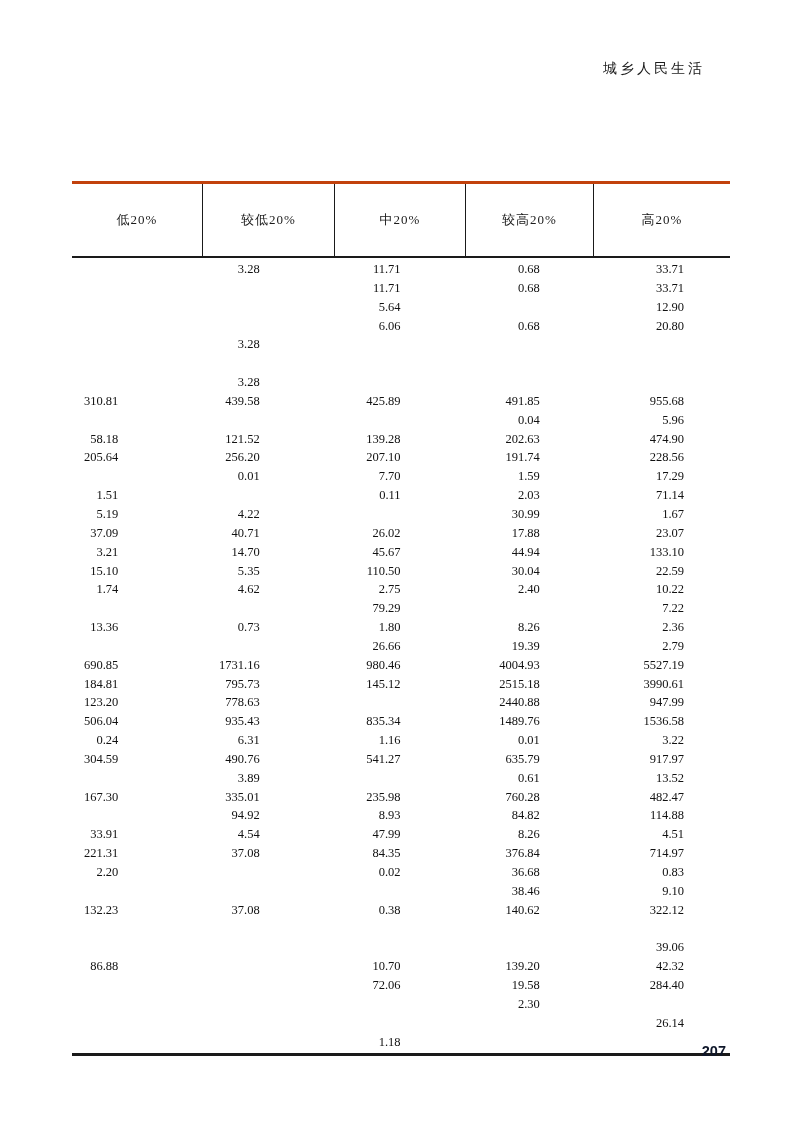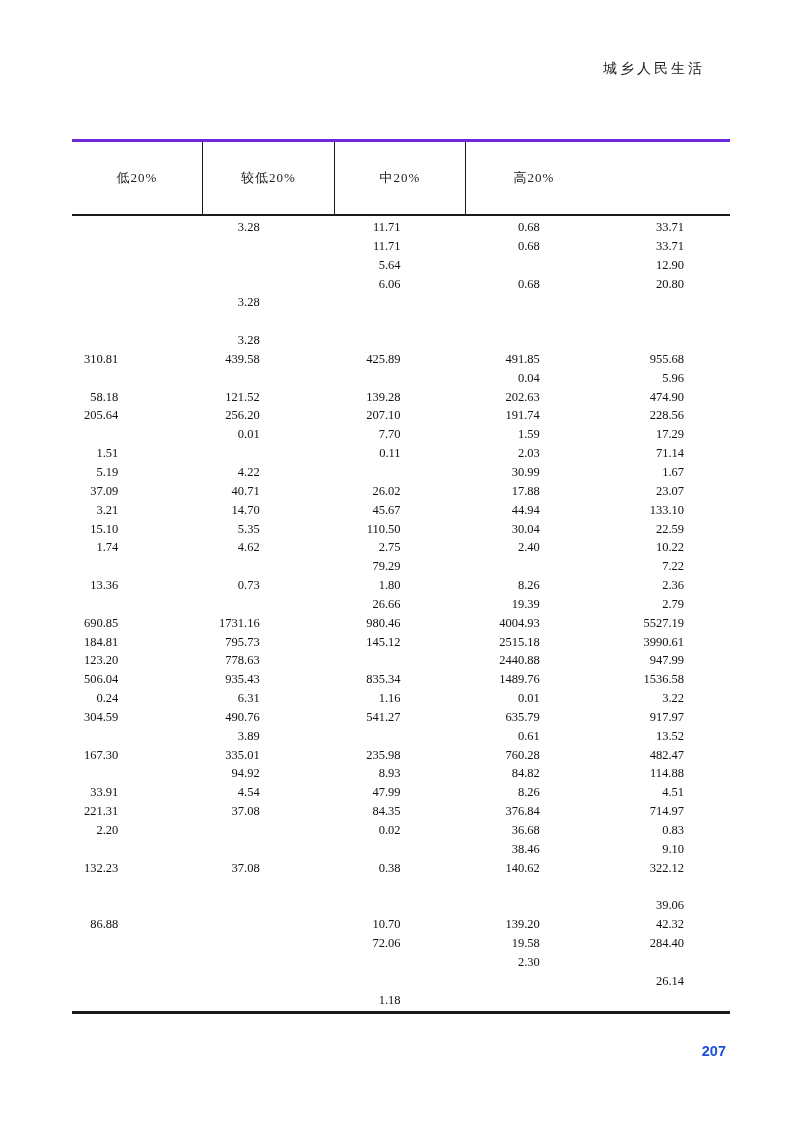--- a/index.html
+++ b/index.html
@@ -19,24 +19,25 @@
     color:#1a1a1a;
     white-space:nowrap;
   }
   .stat-table{
     position:absolute;
     left:72px;top:139px;
     width:658px;
   }
   .thead{
     display:flex;
-    border-top:3px solid #6d28d9;
+    border-top:3px solid #c2410c;
     border-bottom:2px solid #1a1a1a;
     height:77px;
     box-sizing:border-box;
+    margin-top:42px;
   }
   .th{
     display:flex;
     align-items:center;
     justify-content:center;
     font-size:13px;
     letter-spacing:1px;
     color:#1a1a1a;
     box-sizing:border-box;
   }
@@ -60,35 +61,36 @@
     padding-right:46px;
     color:#111;
     white-space:nowrap;
   }
   .page-number{
     position:absolute;
     top:1043px;right:67px;
     font-family:"Liberation Sans","DejaVu Sans",sans-serif;
     font-weight:bold;
     font-size:14.5px;
-    color:#1d4ed8;
+    color:#0f172a;
   }
 </style>
 </head>
 <body>
 
 <div class="page">
 
   <div class="doc-title">城乡人民生活</div>
 
   <div class="stat-table">
     <div class="thead">
       <div class="th c0">低20%</div>
       <div class="th c1">较低20%</div>
       <div class="th c2">中20%</div>
+      <div class="th c3">较高20%</div>
       <div class="th c4">高20%</div>
     </div>
     <div class="tbody" id="tbody">
         <div class="tr">
           <div class="td c0"></div>
           <div class="td c1">3.28</div>
           <div class="td c2">11.71</div>
           <div class="td c3">0.68</div>
           <div class="td c4">33.71</div>
         </div>

